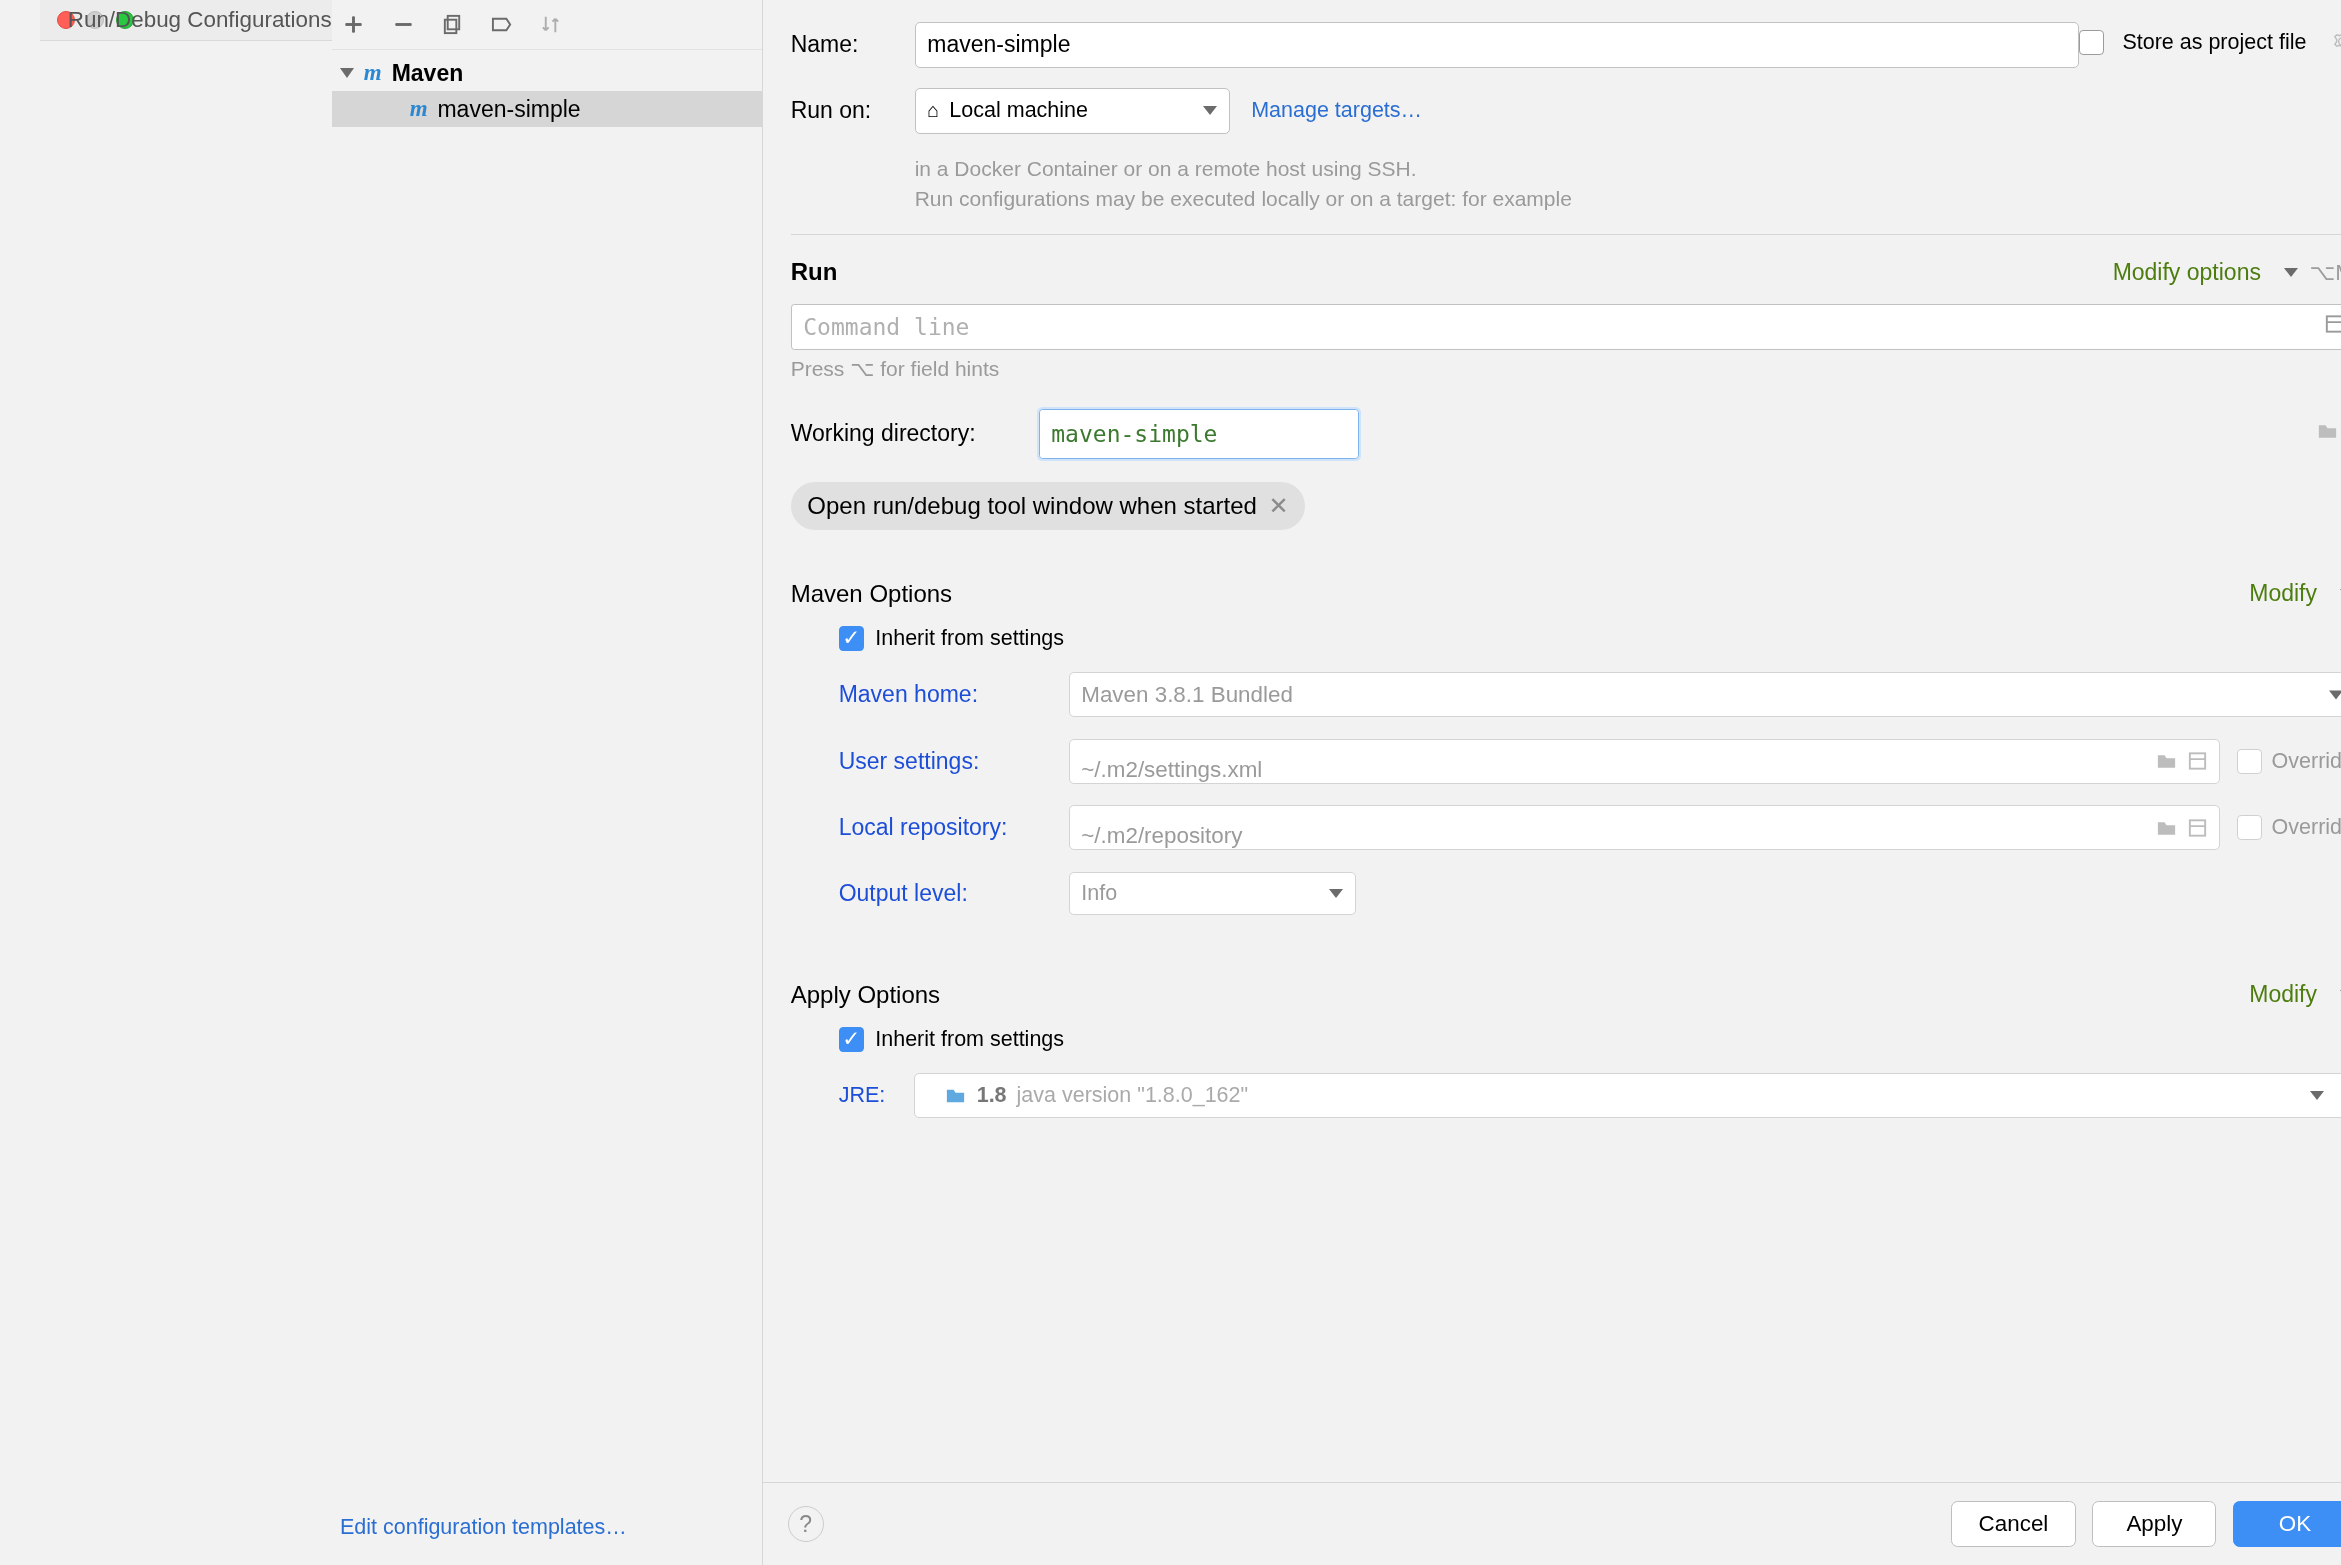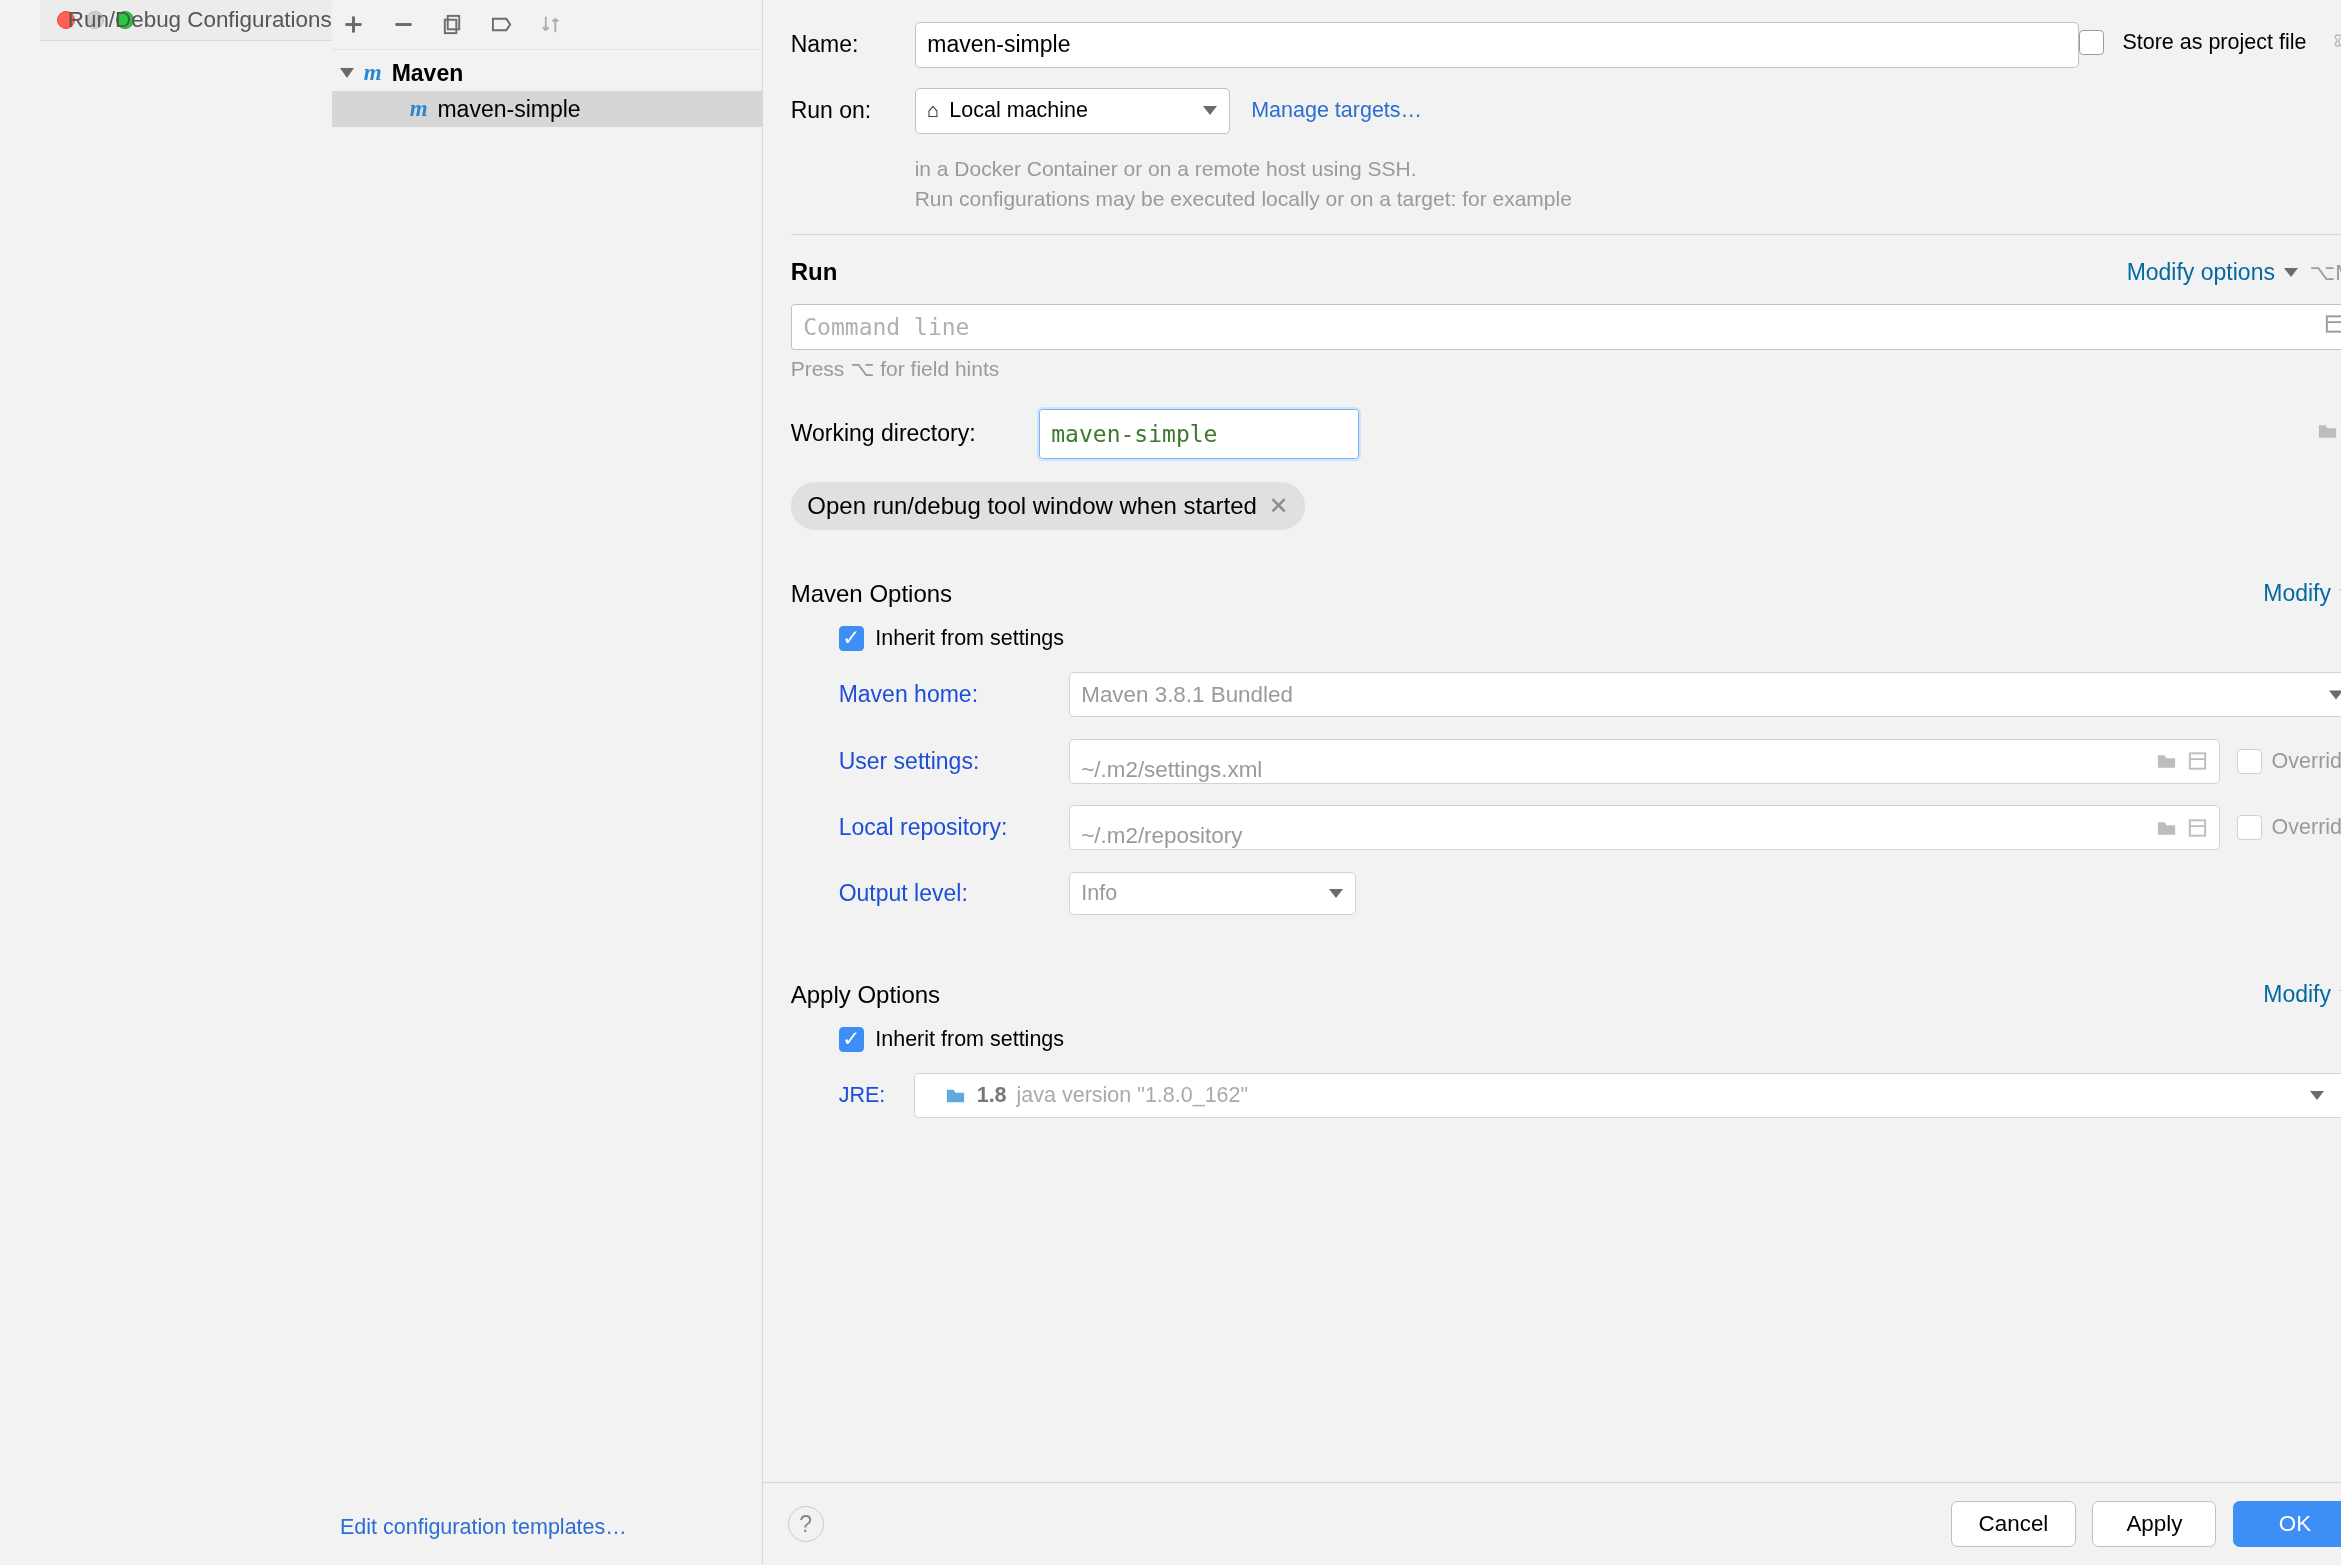--- a/index.html
+++ b/index.html
@@ -35,21 +35,21 @@
   .store { margin-left:auto; display:flex; align-items:flex-start; gap:18px;}
   .ck { width:25px; height:25px; border:1.7px solid #9b9b9b; border-radius:4.1px; display:flex; align-items:center; justify-content:center; background:#fff;}
   .ck.checked { background:#3d8ef5; border-color:#3d8ef5; color:#fff;}
   .gear { color:#9b9b9b; margin-left:6.6px;}
   .dropdown { height:46px; border:0.8px solid #c1c1c1; border-radius:5px; background:#fff; padding:0 11.6px; display:flex; align-items:center; gap:10px; min-width:315px; cursor:pointer;}
   .dd-caret { margin-left:auto; width:0;height:0;border-left:7.5px solid transparent;border-right:7.5px solid transparent;border-top:9px solid #6b6b6b;}
   .helptext { color:#9a9a9a; font-size:21px; line-height:1.45; margin: 10px 0 20px 124px; }
   .divider { border-top:0.8px solid #d6d6d6; margin: 8.3px 0 23px 0;}
   .section-head { display:flex; align-items:center; margin-bottom:18px;}
   .section-title { font-weight:600; font-size:24px;}
-  .modify { margin-left:auto; display:flex; align-items:center; gap:9px; color:#0369a1; cursor:pointer; font-size:23px;}
+  .modify { margin-left:auto; display:flex; align-items:center; gap:23px; color:#4d7c0f; cursor:pointer; font-size:23px;}
   .shortcut { color:#9d9d9d; margin-left:11.6px; font-size:22.4px;}
   .cmd-wrap { position:relative; margin-bottom:6.6px;}
   .cmd-input { width:100%; height:46px; border:0.8px solid #c1c1c1; border-radius:3.3px; background:#fff; padding:0 11.6px; font-size:23px; font-family: ui-monospace, Menlo, monospace;}
   .cmd-input::placeholder { color:#b0b0b0;}
   .inline-icon { position:absolute; right:8.3px; top:50%; transform:translateY(-50%); color:#9b9b9b;}
   .hint { color:#9a9a9a; font-size:21px; margin-bottom:28px;}
   .wd-input { flex:1; height:50px; border:1.7px solid #7eb3ef; outline:2.5px solid #cfe3fb; border-radius:3.3px; background:#fff; padding:0 11.6px; font-size:23px; font-family: ui-monospace, Menlo, monospace; color:#3b7a2e;}
   .wd-wrap { position:relative; flex:1;}
   .chip { display:inline-flex; align-items:center; gap:11.6px; padding:10px 16.6px; border-radius:33px; background:#e0e0e0; font-size:24px; margin: 23px 0 50px 0;}
   .chip .x { color:#8b8b8b; cursor:pointer;}

